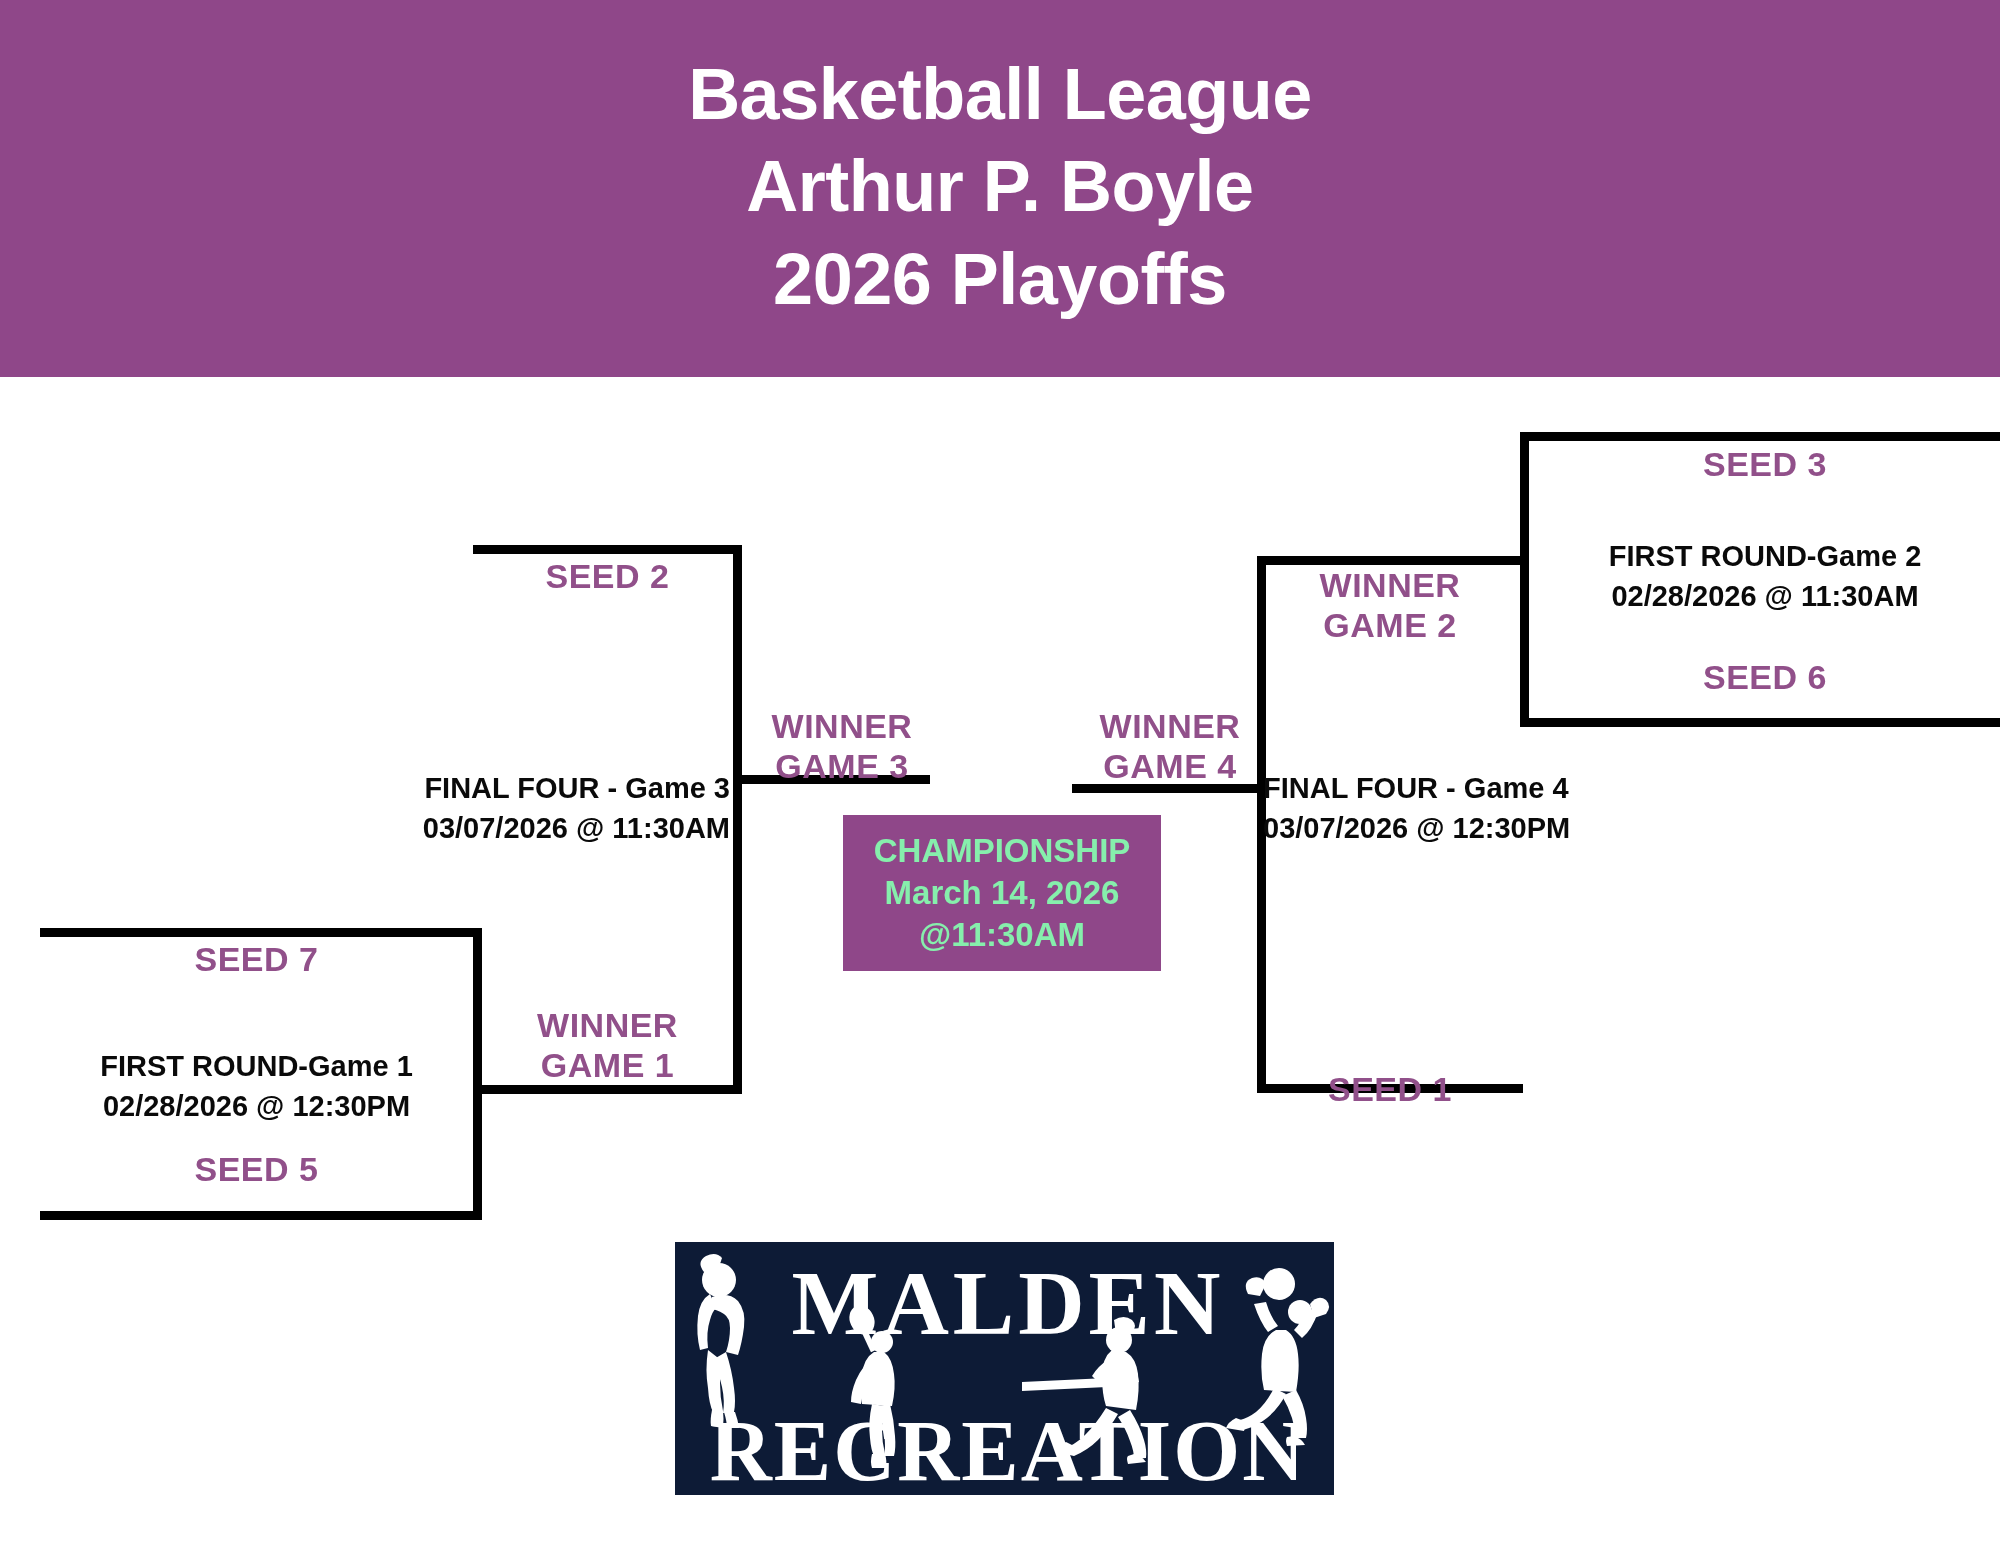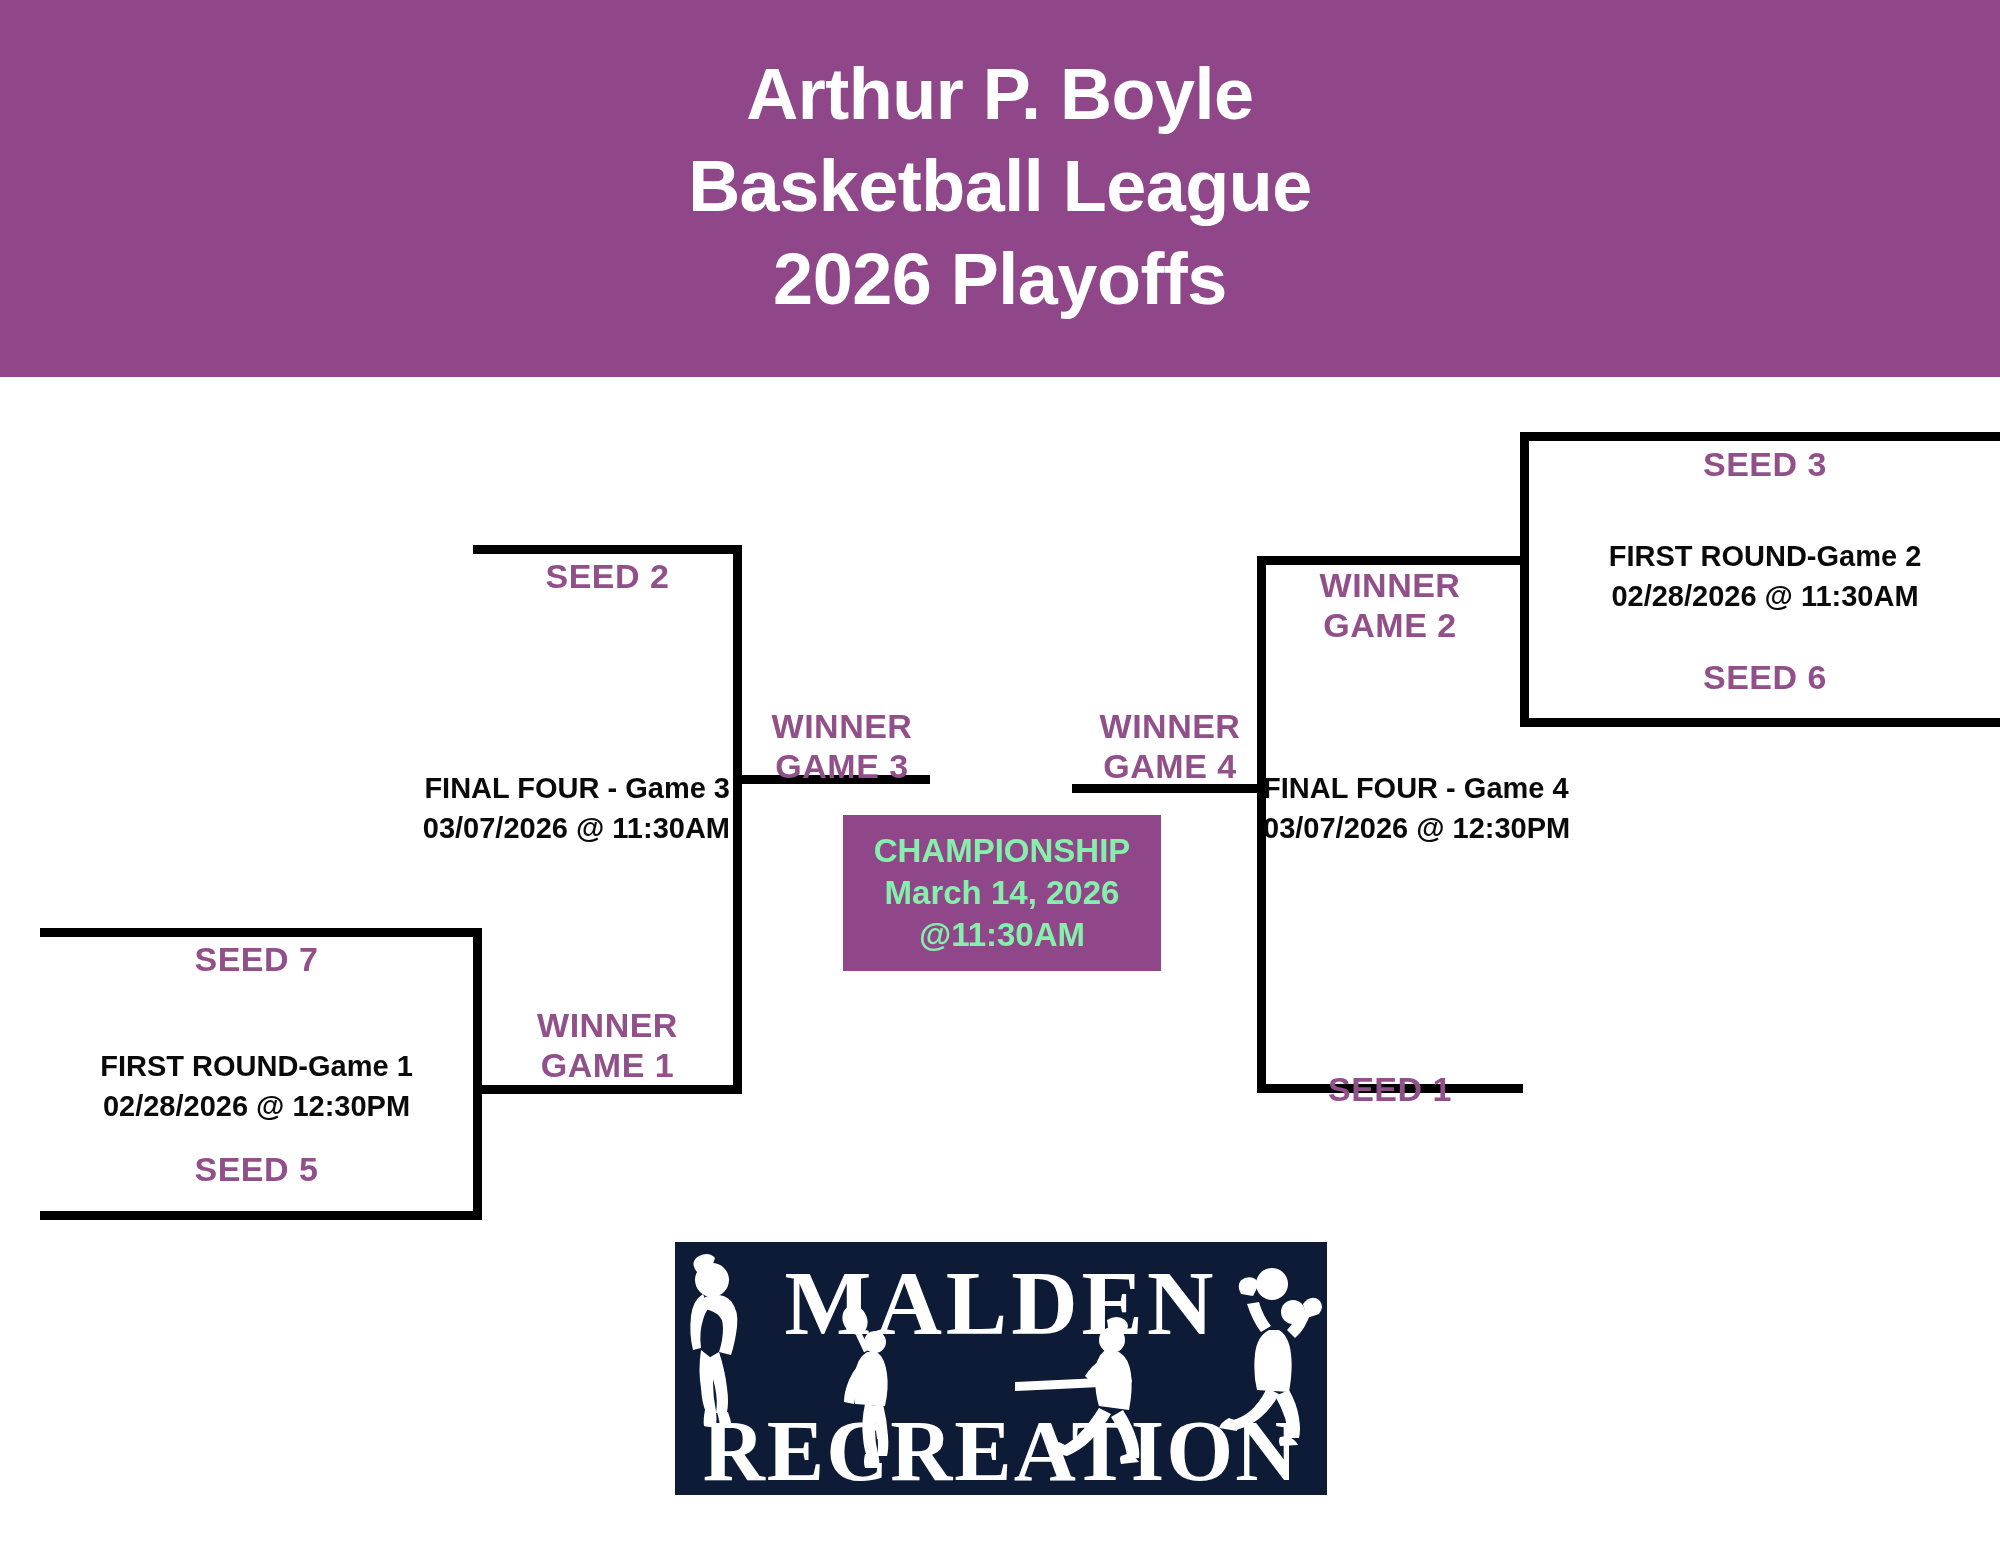--- a/index.html
+++ b/index.html
@@ -113,22 +113,22 @@
     overflow: hidden;
   }
   .logo svg { display: block; }
 </style>
 </head>
 <body>
 
 <div id="stage">
 
   <div class="banner">
+    <div class="banner-line">Basketball League</div>
     <div class="banner-line">Arthur P. Boyle</div>
-    <div class="banner-line">Basketball League</div>
     <div class="banner-line">2026 Playoffs</div>
   </div>
 
   <div class="hline" style="left:1520px; top:432px; width:490px;"></div>
   <div class="vline" style="left:1520px; top:432px; height:295px;"></div>
   <div class="hline" style="left:1520px; top:718px; width:490px;"></div>
 
   <div class="seed" style="left:1520px; top:445px; width:490px;">SEED 3</div>
   <div class="game-info" style="left:1520px; top:536px; width:490px;">
     <div>FIRST ROUND-Game 2</div>
@@ -196,21 +196,21 @@
     <div>02/28/2026 @ 12:30PM</div>
   </div>
   <div class="seed" style="left:40px; top:1150px; width:433px;">SEED 5</div>
 
   <div class="champ-box" style="left:843px; top:815px; width:318px; height:156px;">
     <div class="champ-line">CHAMPIONSHIP</div>
     <div class="champ-line sub">March 14, 2026</div>
     <div class="champ-line sub">@11:30AM</div>
   </div>
 
-  <div class="logo" style="left:675px; top:1242px; width:652px; height:253px;">
+  <div class="logo" style="left:675px; top:1242px; width:652px; height:253px;padding-left:7px;">
     <svg width="652" height="254" viewBox="0 0 652 254">
       <rect x="0" y="0" width="652" height="254" fill="#0d1b36"></rect>
 
       <g fill="#ffffff">
         <circle cx="37" cy="38" r="17"></circle>
         <path d="M22 30 q-8 -10 2 -16 q10 -5 16 2 l-4 12 z"></path>
         <path d="M28 52 q-10 6 -12 22 q-2 18 2 34 l8 -2 q-2 -16 2 -28 q2 -8 6 -12 z"></path>
         <path d="M30 55 q16 -6 26 4 q8 10 6 26 q-2 16 -6 28 l-12 -3 q4 -12 4 -24 q0 -10 -6 -14 q-8 -5 -14 -5 z"></path>
         <path d="M26 108 q-3 20 0 38 q1 16 5 24 l10 -1 q-3 -14 -3 -28 q0 -14 2 -22 z"></path>
         <path d="M44 110 q6 18 8 36 q2 14 0 24 l-11 1 q2 -12 -1 -26 q-3 -14 -8 -28 z"></path>

